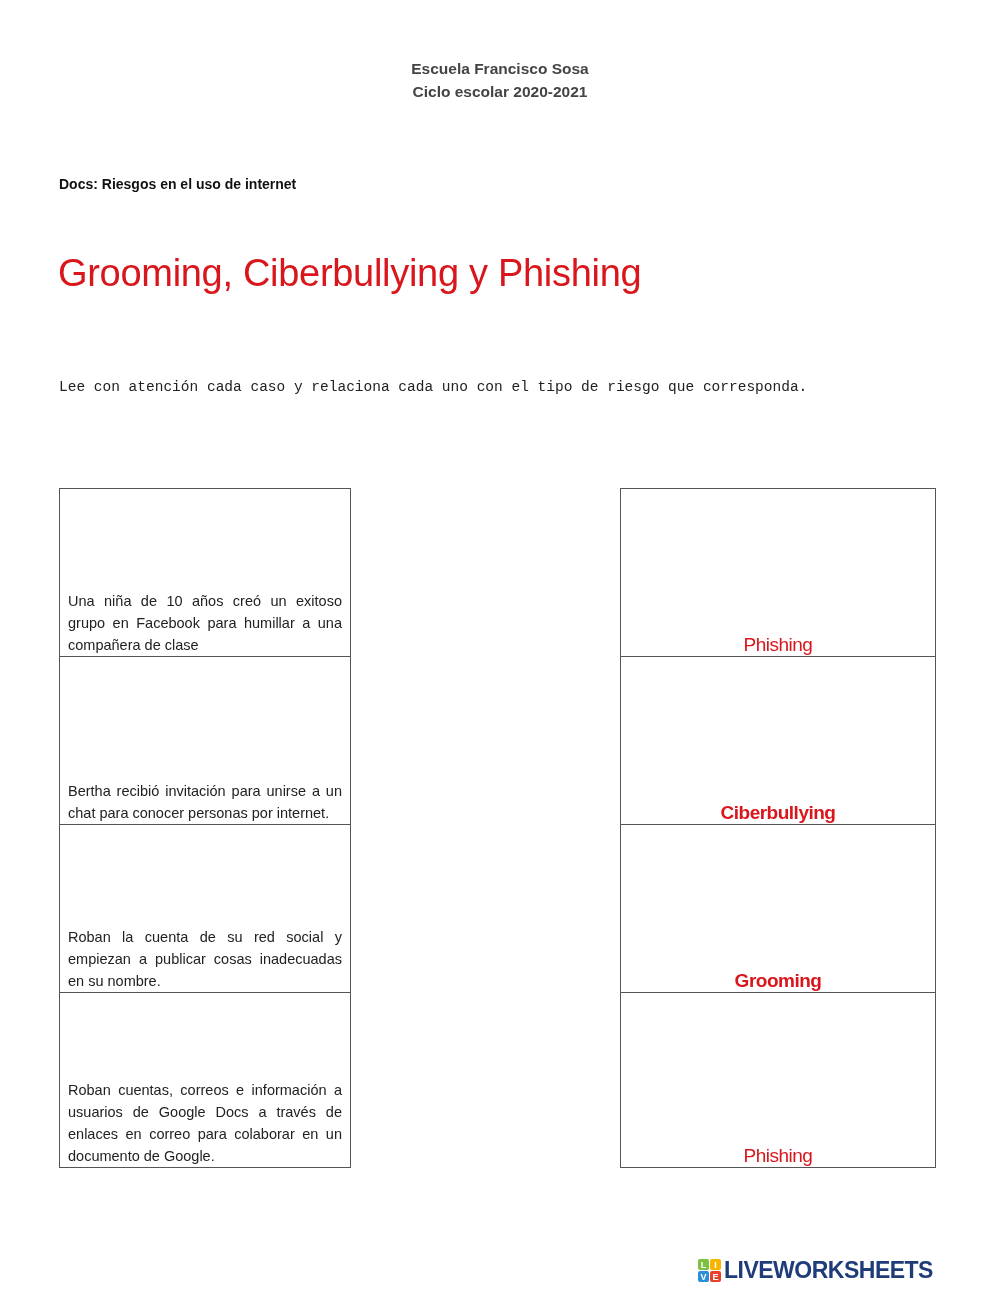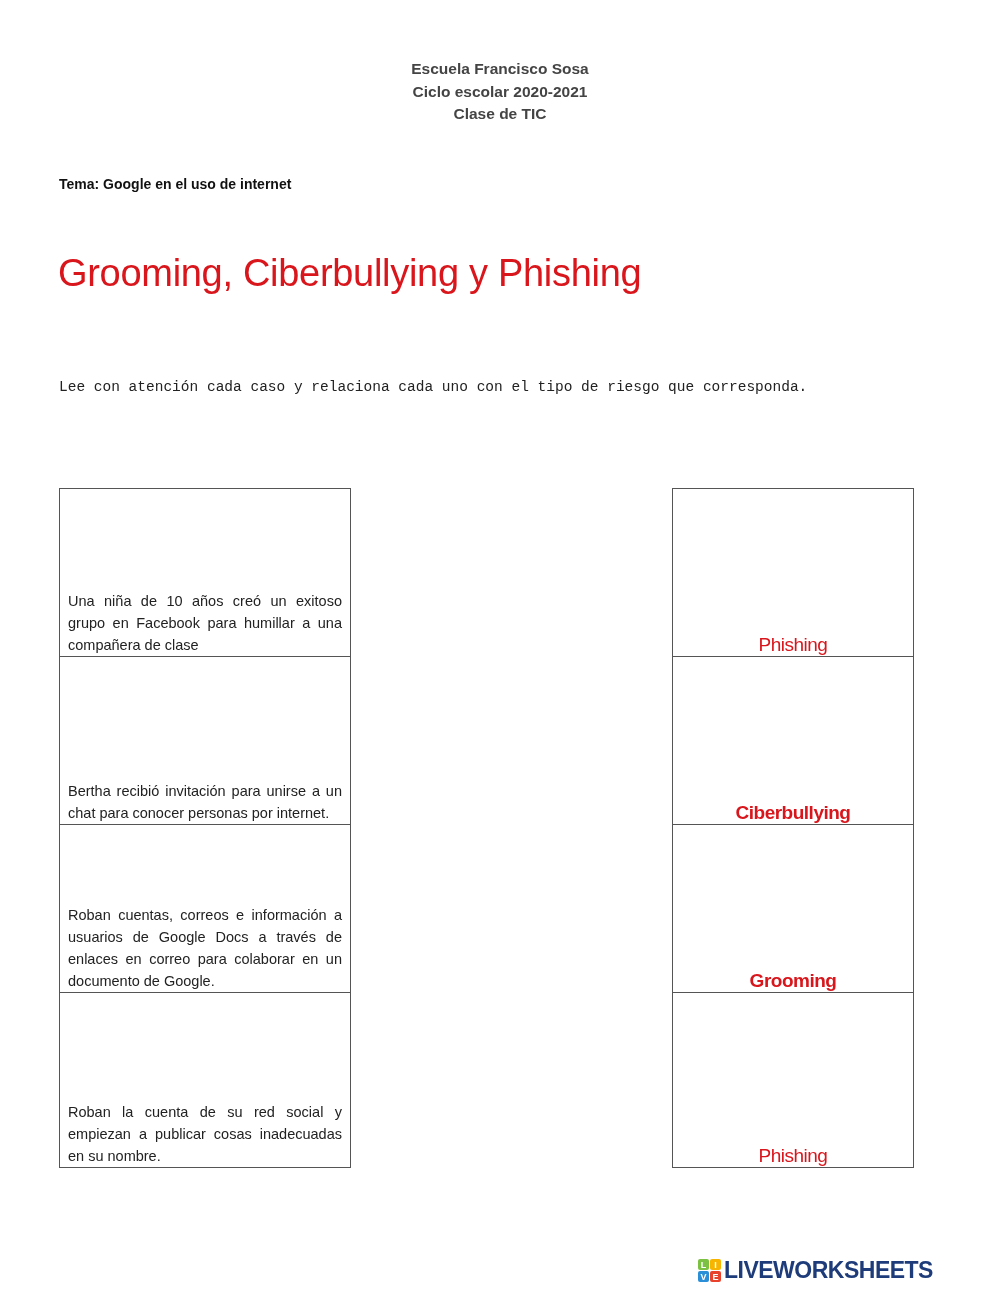--- a/index.html
+++ b/index.html
@@ -4,62 +4,61 @@
   <style>
     html, body { margin: 0; padding: 0; background: #ffffff; }
     body { width: 1000px; height: 1291px; position: relative; overflow: hidden; font-family: "Liberation Sans", sans-serif; color: #222; }
     .header { position: absolute; top: 58px; left: 0; width: 1000px; text-align: center; font-family: "Liberation Sans", sans-serif; font-weight: bold; font-size: 15.5px; line-height: 22.5px; color: #444; }
     .tema { position: absolute; top: 176px; left: 59px; font-family: "Liberation Sans", sans-serif; font-weight: bold; font-size: 14px; color: #111; }
     .title { position: absolute; top: 252px; left: 58px; font-family: "Liberation Sans", sans-serif; font-size: 38px; color: #d9161c; letter-spacing: -0.3px; }
     .instr { position: absolute; top: 379px; left: 59px; font-family: Liberation Mono, monospace; font-size: 14.5px; color: #222; }
 
     .col { position: absolute; top: 488px; }
     .col.left { left: 59px; width: 292px; }
-    .col.right { left: 672px; width: 242px; }
+    .col.right { left: 620px; width: 316px; }
     .cell { box-sizing: border-box; height: 168px; border: 1.5px solid #555; border-bottom: none; display: flex; align-items: flex-end; }
     .cell:last-child { border-bottom: 1.5px solid #555; height: 176px; }
     .left .cell { border-right: 1.5px solid #555; padding: 0 8px 0 8px; }
     .left .cell .case-text { font-family: "Liberation Sans", sans-serif; font-size: 14.5px; line-height: 22px; color: #222; text-align: justify; margin-top: -36px; }
     .left .cell:last-child .case-text { margin-top: -40px; }
     .right .cell { justify-content: center; }
     .right .cell .answer { font-family: "Liberation Sans", sans-serif; font-size: 19px; color: #d9161c; margin-top: -28px; letter-spacing: -0.5px; }
     .right .cell .answer.bold { font-weight: bold; }
 
     .logo { position: absolute; left: 698px; top: 1257px; display: flex; align-items: center; }
     .logo-grid { display: grid; grid-template-columns: 11px 11px; grid-template-rows: 11px 11px; gap: 1px; margin-right: 3px; }
     .logo-grid span { display: flex; align-items: center; justify-content: center; font-family: "Liberation Sans", sans-serif; font-weight: bold; font-size: 9px; color: #fff; border-radius: 2px; }
     .logo-text { font-family: "Liberation Sans", sans-serif; font-weight: bold; font-size: 23px; color: #1f3c7a; letter-spacing: -0.5px; }
   </style>
 </head>
 <body>
 
 <div class="header">
   <div>Escuela Francisco Sosa</div>
   <div>Ciclo escolar 2020-2021</div>
-  <div>Clase de TIC</div>
 </div>
 
-<div class="tema">Tema: Google en el uso de internet</div>
+<div class="tema">Docs: Riesgos en el uso de internet</div>
 
 <div class="title">Grooming, Ciberbullying y Phishing</div>
 
 <div class="instr">Lee con atención cada caso y relaciona cada uno con el tipo de riesgo que corresponda.</div>
 
 <div class="col left">
   <div class="cell">
     <div class="case-text">Una niña de 10 años creó un exitoso grupo en Facebook para humillar a una compañera de clase</div>
   </div>
   <div class="cell">
     <div class="case-text">Bertha recibió invitación para unirse a un chat para conocer personas por internet.</div>
   </div>
   <div class="cell">
-    <div class="case-text">Roban cuentas, correos e información a usuarios de Google Docs a través de enlaces en correo para colaborar en un documento de Google.</div>
+    <div class="case-text">Roban la cuenta de su red social y empiezan a publicar cosas inadecuadas en su nombre.</div>
   </div>
   <div class="cell">
-    <div class="case-text">Roban la cuenta de su red social y empiezan a publicar cosas inadecuadas en su nombre.</div>
+    <div class="case-text">Roban cuentas, correos e información a usuarios de Google Docs a través de enlaces en correo para colaborar en un documento de Google.</div>
   </div>
 </div>
 
 <div class="col right">
   <div class="cell">
     <div class="answer">Phishing</div>
   </div>
   <div class="cell">
     <div class="answer bold">Ciberbullying</div>
   </div>

